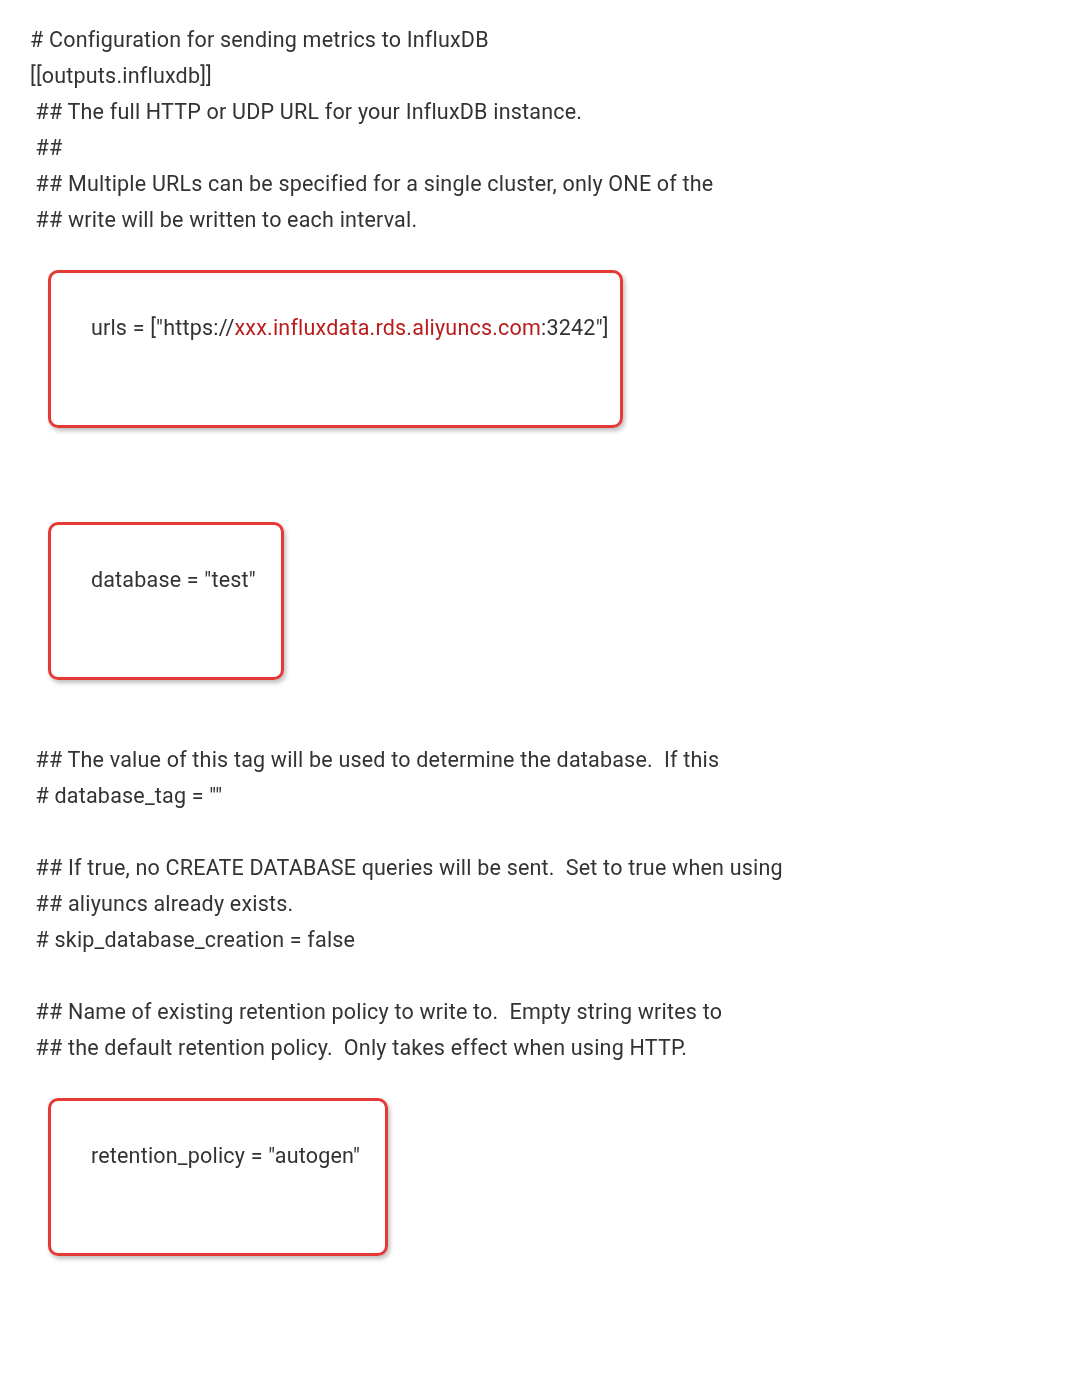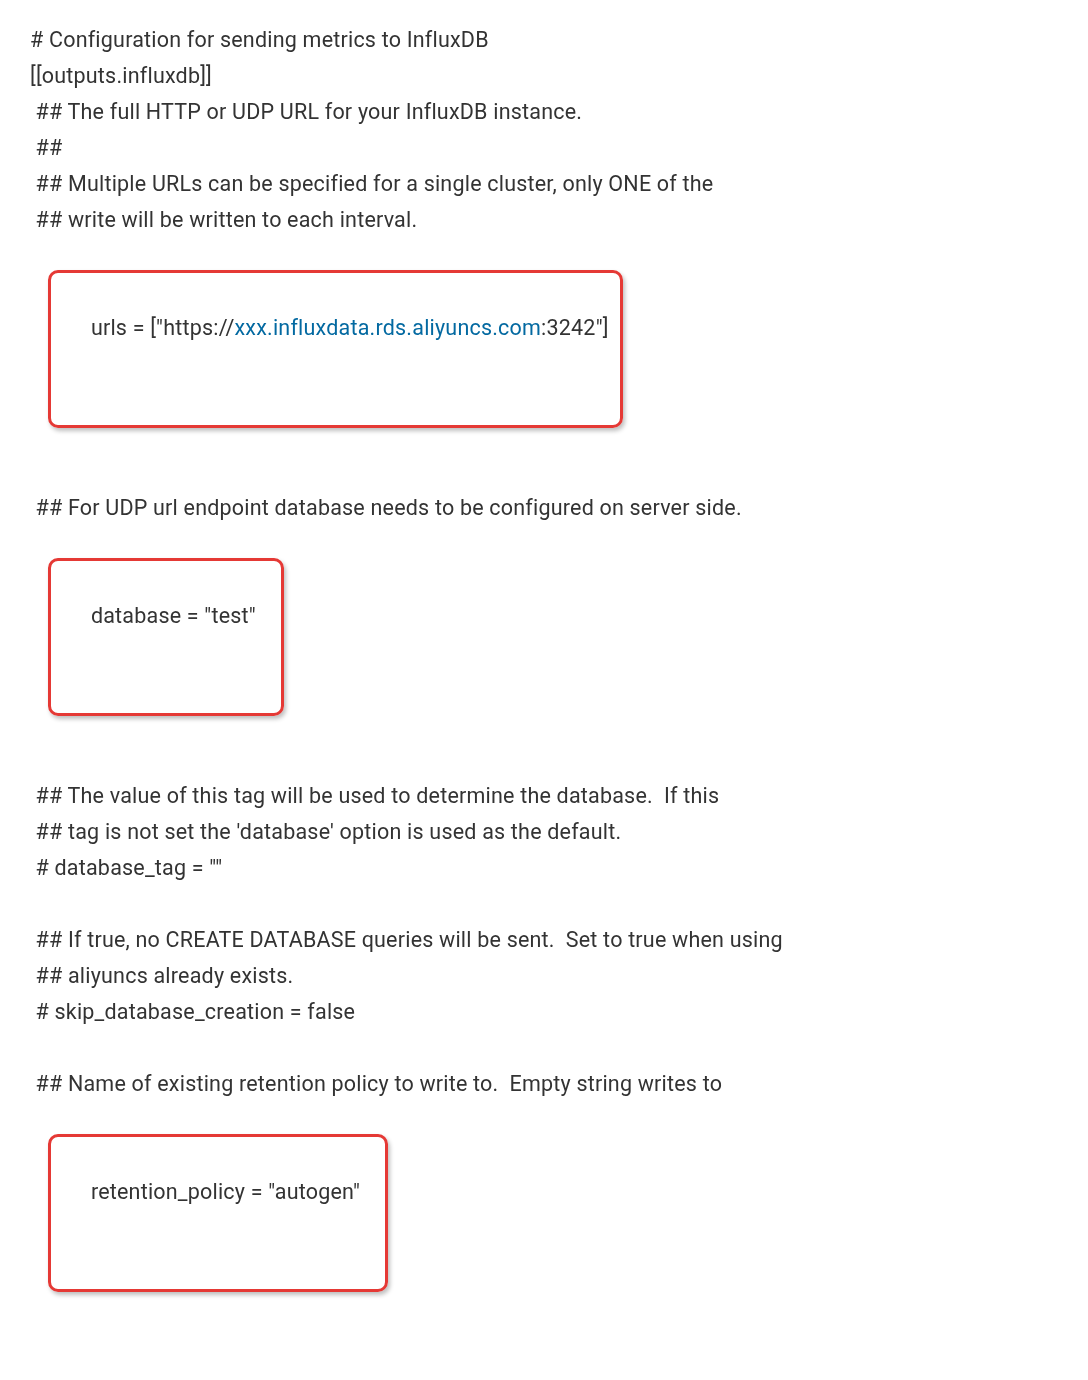--- a/index.html
+++ b/index.html
@@ -18,21 +18,21 @@
     color: #333;
     letter-spacing: 0.2px;
   }
   .line {
     white-space: pre;
   }
   .spacer {
     height: 36px;
   }
   .link {
-    color: #0369a1;
+    color: #b91c1c;
   }
   .highlight-wrap {
     position: relative;
     display: inline-block;
   }
   .highlight-box {
     position: absolute;
     border: 3px solid #e53935;
     border-radius: 10px;
     box-shadow: 2px 3px 4px rgba(0,0,0,0.25);
@@ -54,43 +54,42 @@
 
   <div class="line">
     <span class="highlight-wrap">
       <span> urls = ["https://</span><span class="link">xxx.influxdata.rds.aliyuncs.com</span><span>:3242"]</span>
       <span class="highlight-box" style="left:-4px; top:-4px; right:-14px; bottom:-10px;"></span>
     </span>
   </div>
 
   <div class="spacer"></div>
 
-  <div class="line"> ## For UDP url endpoint database needs to be configured on server side.</div>
   <div class="line">
     <span class="highlight-wrap">
       <span> database = "test"</span>
       <span class="highlight-box" style="left:-4px; top:-4px; right:-28px; bottom:-10px;"></span>
     </span>
   </div>
 
   <div class="spacer"></div>
 
   <div class="line"> ## The value of this tag will be used to determine the database.  If this</div>
-  <div class="line"> ## tag is not set the 'database' option is used as the default.</div>
   <div class="line"> # database_tag = ""</div>
 
   <div class="spacer"></div>
 
   <div class="line"> ## If true, no CREATE DATABASE queries will be sent.  Set to true when using</div>
   <div class="line"> ## aliyuncs already exists.</div>
   <div class="line"> # skip_database_creation = false</div>
 
   <div class="spacer"></div>
 
   <div class="line"> ## Name of existing retention policy to write to.  Empty string writes to</div>
+  <div class="line"> ## the default retention policy.  Only takes effect when using HTTP.</div>
   <div class="line">
     <span class="highlight-wrap">
       <span> retention_policy = "autogen"</span>
       <span class="highlight-box" style="left:-4px; top:-4px; right:-28px; bottom:-10px;"></span>
     </span>
   </div>
 
 </div>
 
 </body></html>

